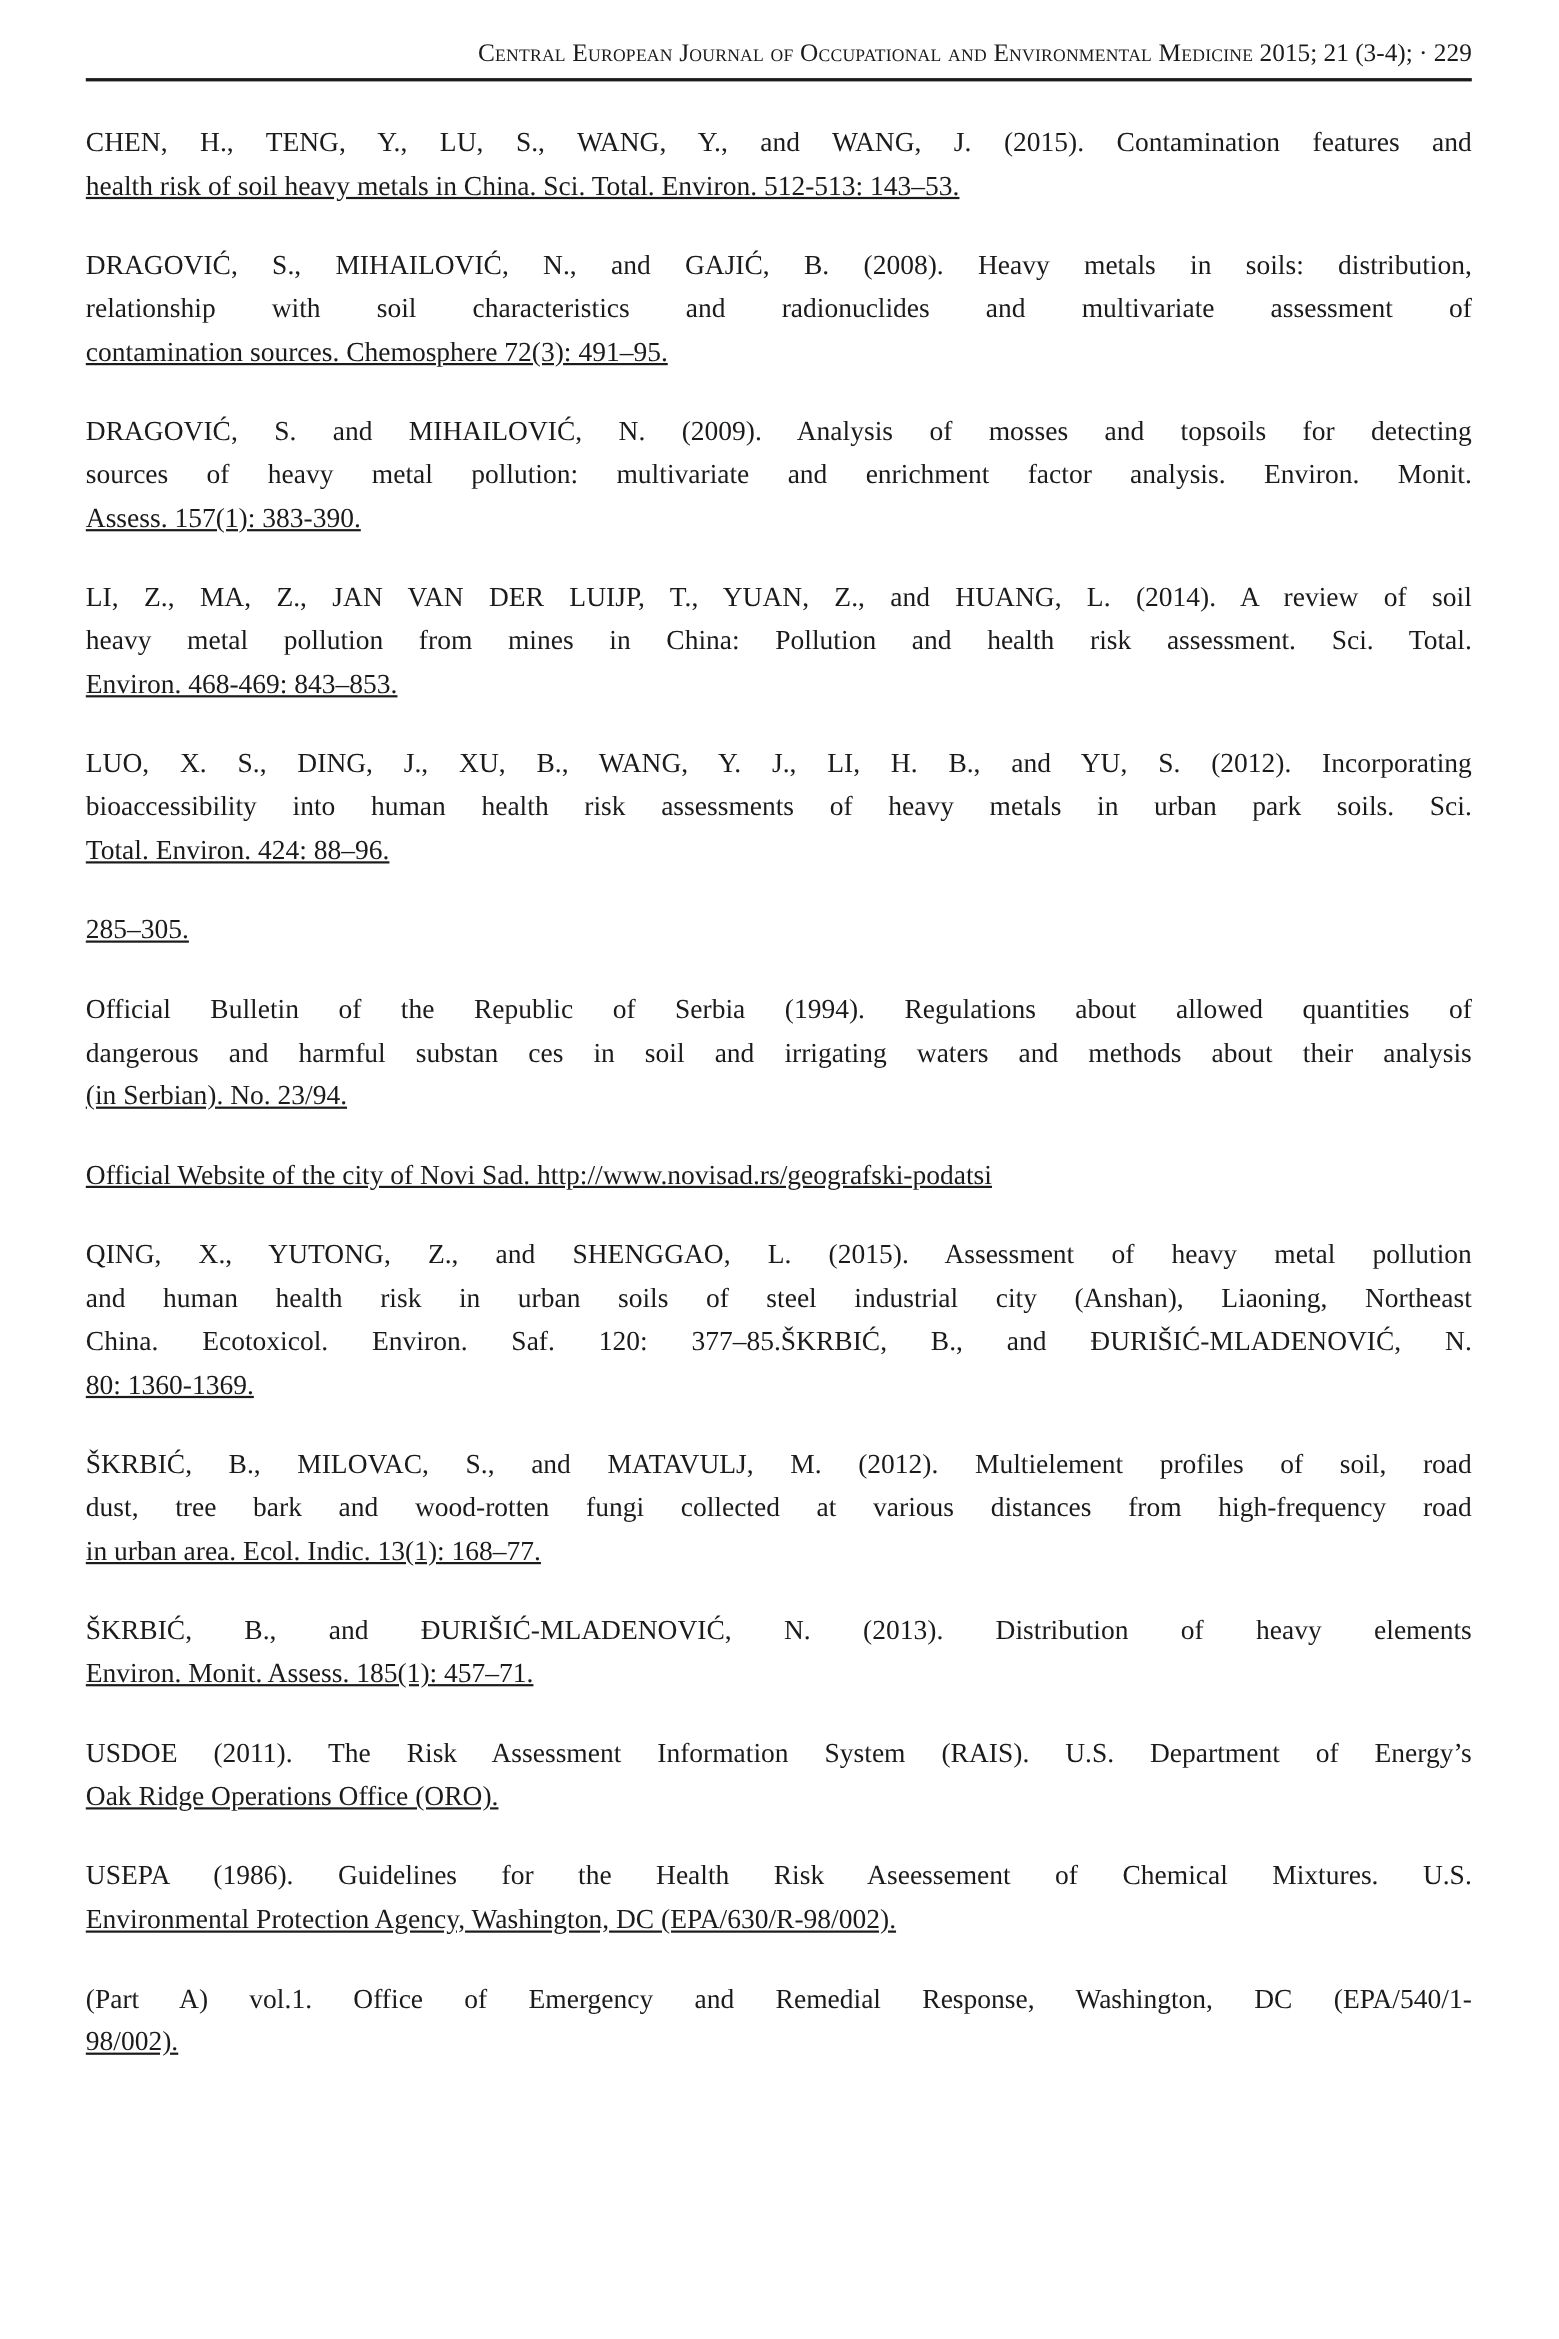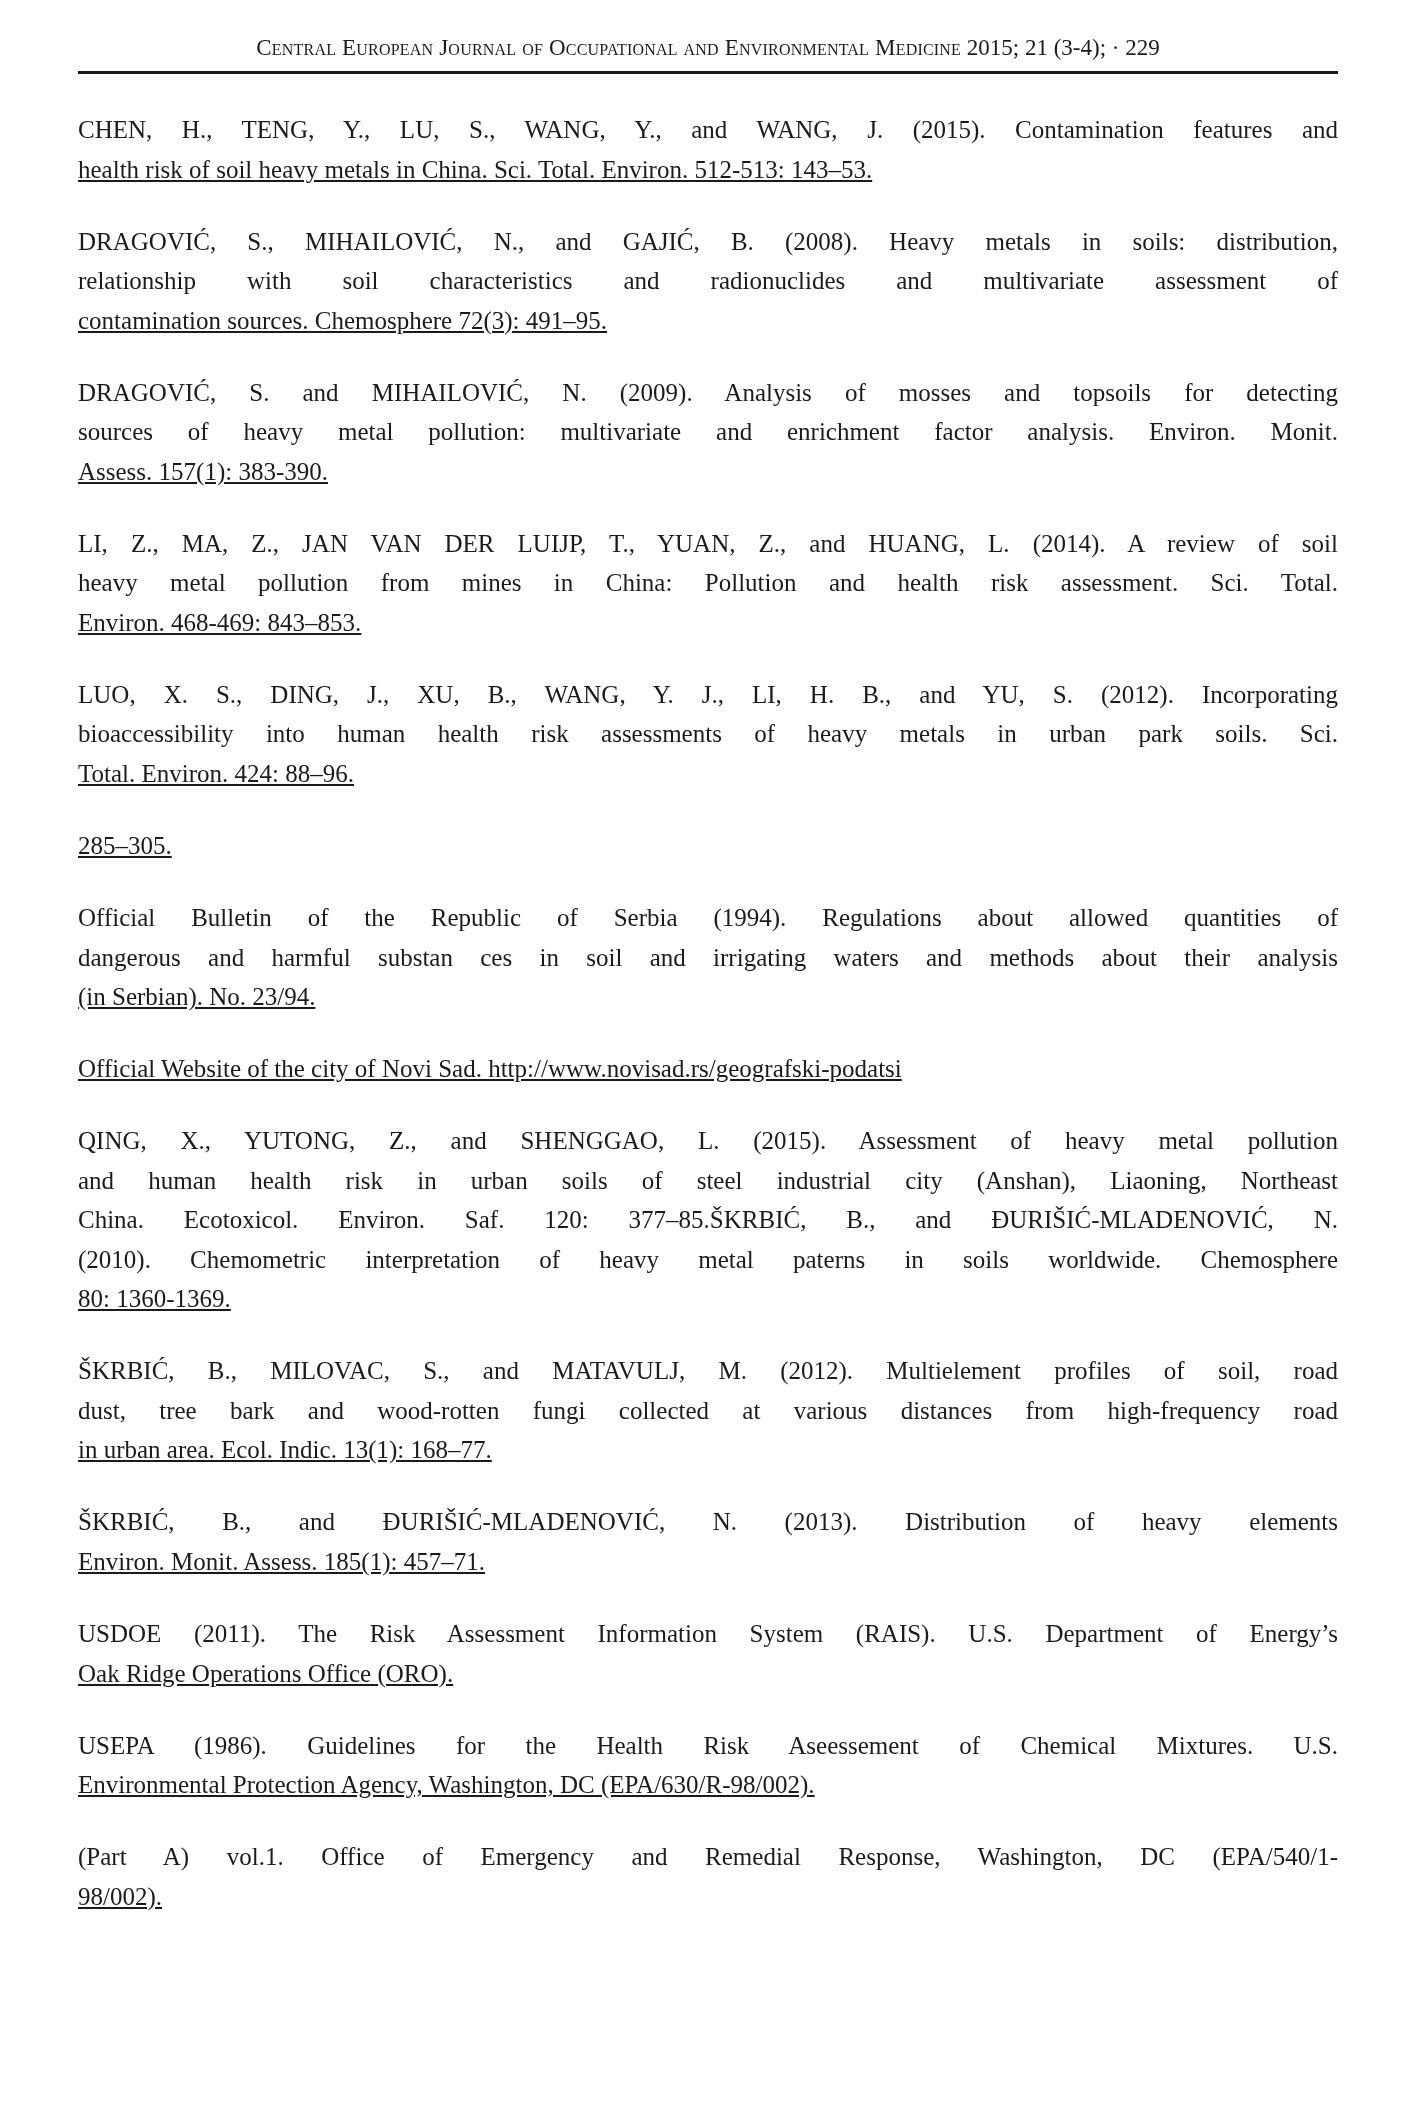--- a/index.html
+++ b/index.html
@@ -14,21 +14,21 @@
     overflow: hidden;
     font-family: "Liberation Serif", "DejaVu Serif", serif;
     color: #1c1a1b;
   }
   .running-header {
     position: absolute;
     left: 78px;
     width: 1260px;
     top: 30px;
     height: 36px;
-    text-align: center;
+    text-align: right;
     font-size: 23px;
     line-height: 36px;
     white-space: nowrap;
   }
   .running-header .sc {
     font-variant: small-caps;
     letter-spacing: 0.2px;
   }
   .header-rule {
     position: absolute;
@@ -105,21 +105,20 @@
     <span class="ref-line">dangerous and harmful substan ces in soil and irrigating waters and methods about their analysis</span>
     <span class="ref-line last">(in Serbian). No. 23/94.</span>
   </div>
   <div class="ref">
     <span class="ref-line last">Official Website of the city of Novi Sad. http://www.novisad.rs/geografski-podatsi</span>
   </div>
   <div class="ref">
     <span class="ref-line">QING, X., YUTONG, Z., and SHENGGAO, L. (2015). Assessment of heavy metal pollution</span>
     <span class="ref-line">and human health risk in urban soils of steel industrial city (Anshan), Liaoning, Northeast</span>
     <span class="ref-line">China. Ecotoxicol. Environ. Saf. 120: 377–85.ŠKRBIĆ, B., and ĐURIŠIĆ-MLADENOVIĆ, N.</span>
-    <span class="ref-line">(2010). Chemometric interpretation of heavy metal paterns in soils worldwide. Chemosphere</span>
     <span class="ref-line last">80: 1360-1369.</span>
   </div>
   <div class="ref">
     <span class="ref-line">ŠKRBIĆ, B., MILOVAC, S., and MATAVULJ, M. (2012). Multielement profiles of soil, road</span>
     <span class="ref-line">dust, tree bark and wood-rotten fungi collected at various distances from high-frequency road</span>
     <span class="ref-line last">in urban area. Ecol. Indic. 13(1): 168–77.</span>
   </div>
   <div class="ref">
     <span class="ref-line">ŠKRBIĆ, B., and ĐURIŠIĆ-MLADENOVIĆ, N. (2013). Distribution of heavy elements</span>
     <span class="ref-line last">Environ. Monit. Assess. 185(1): 457–71.</span>

